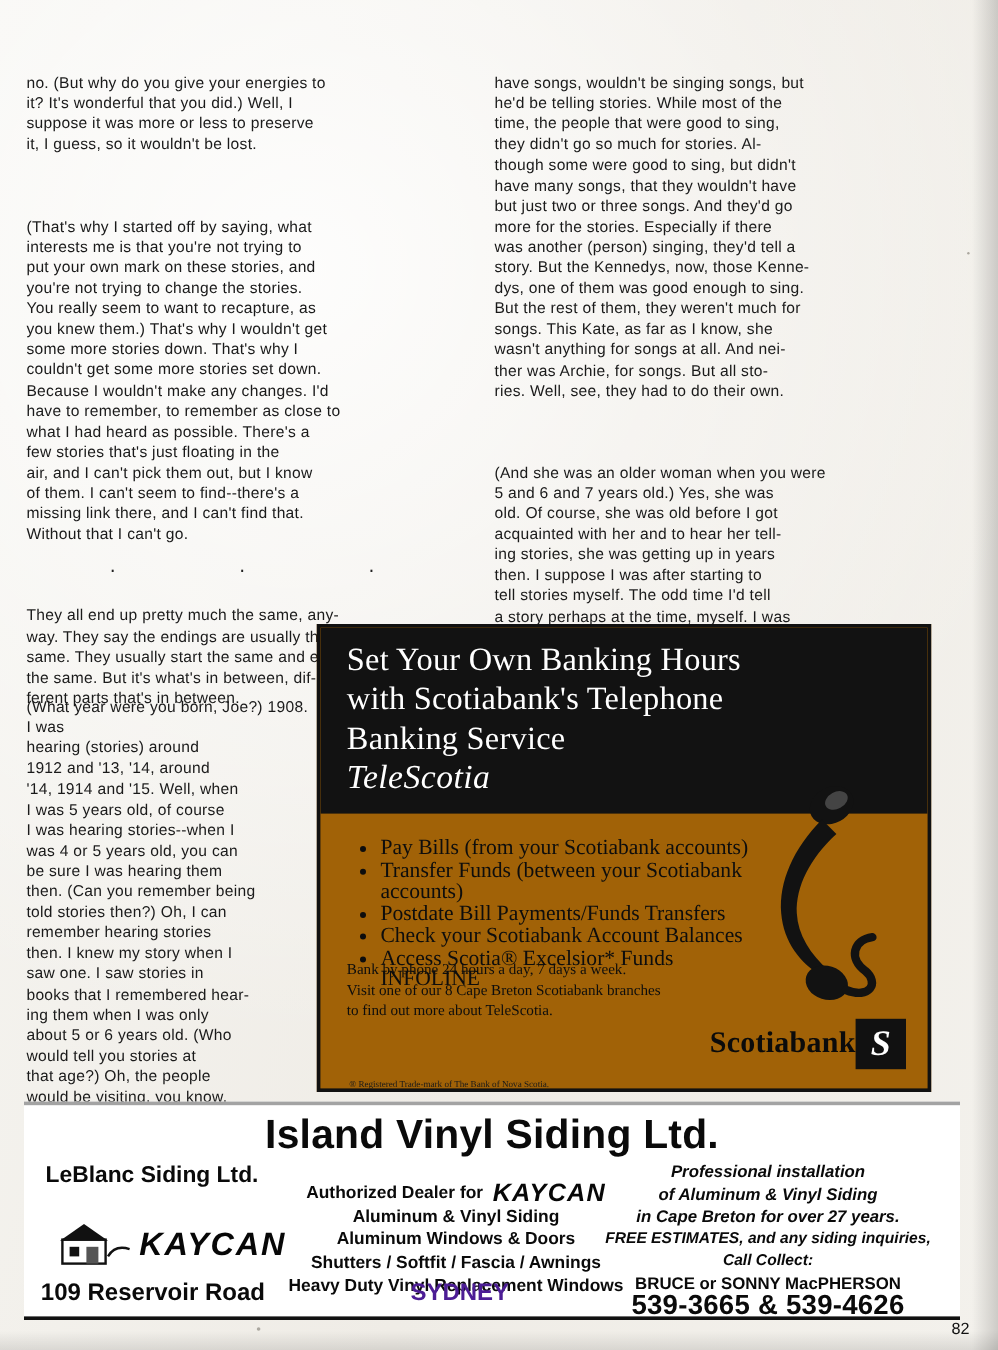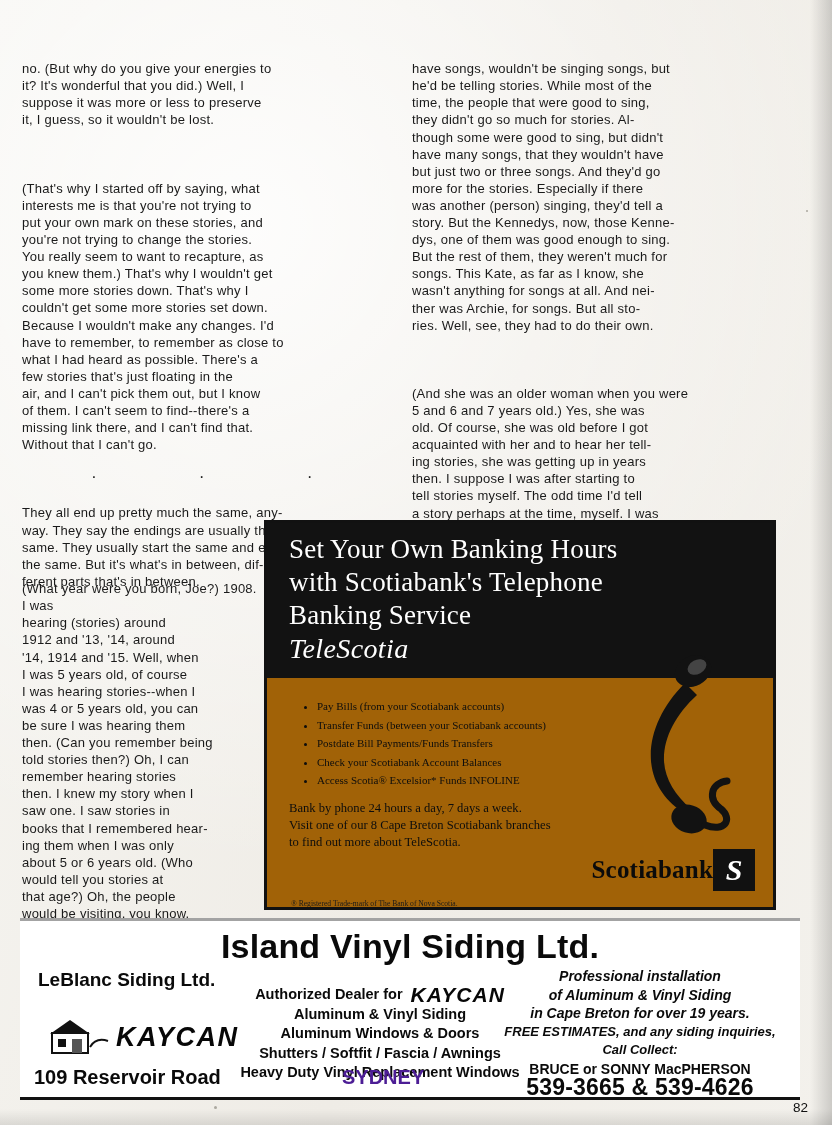--- a/index.html
+++ b/index.html
@@ -102,21 +102,21 @@
     font-style: italic;
     font-size: 28px;
     letter-spacing: 0.4px;
   }
   .scotia-bullets {
     position: absolute;
     left: 36px;
     top: 175px;
     width: 330px;
     font-family: "Liberation Serif", "DejaVu Serif", serif;
-    font-size: 11px;
+    font-size: 18px;
     line-height: 17.5px;
     color: #0d0d0d;
   }
   .scotia-bullets ul { margin: 0; padding-left: 14px; }
   .scotia-bullets li { margin: 0 0 1px 0; }
   .scotia-body {
     position: absolute;
     left: 22px;
     top: 277px;
     width: 320px;
@@ -474,21 +474,21 @@
       </div>
       <div>Aluminum &amp; Vinyl Siding</div>
       <div>Aluminum Windows &amp; Doors</div>
       <div>Shutters / Softfit / Fascia / Awnings</div>
       <div>Heavy Duty Vinyl Replacement Windows</div>
     </div>
 
     <div class="siding-right">
       <div class="i">Professional installation</div>
       <div class="i">of Aluminum &amp; Vinyl Siding</div>
-      <div class="i">in Cape Breton for over 19 years.</div>
+      <div class="i">in Cape Breton for over 27 years.</div>
       <div class="i" style="font-size:13px">FREE ESTIMATES, and any siding inquiries,</div>
       <div class="i" style="font-size:13px">Call Collect:</div>
       <div class="b">BRUCE or SONNY MacPHERSON</div>
       <div class="siding-phone">539-3665 &amp; 539-4626</div>
     </div>
 
     <div class="siding-address">109 Reservoir Road</div>
     <div class="siding-city">SYDNEY</div>
   </div>
 

